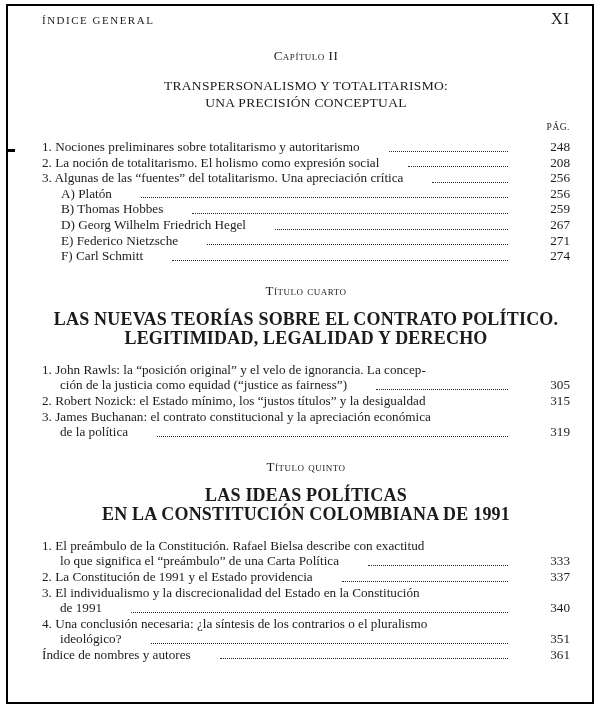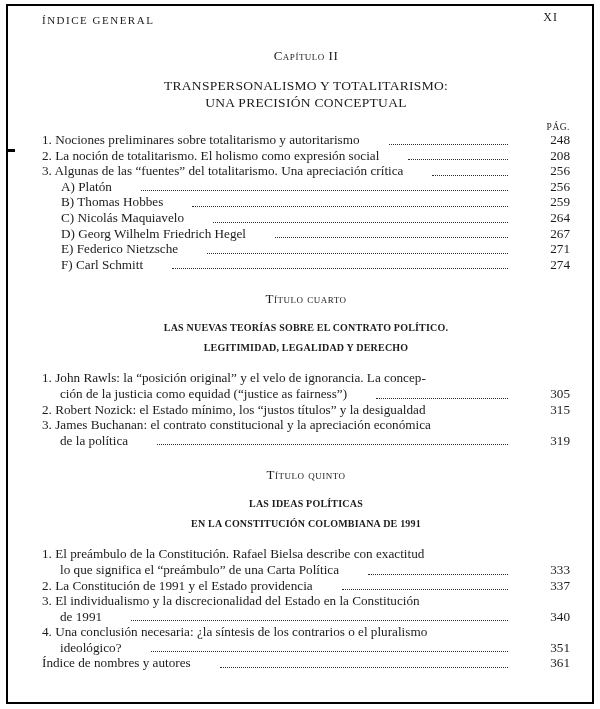--- a/index.html
+++ b/index.html
@@ -22,21 +22,21 @@
     left: 6px; top: 149px;
     width: 9px; height: 3px;
     background: #000;
   }
   .content {
     position: absolute;
     top: 10px; left: 42px; right: 30px;
   }
   .running-header { position: relative; text-align: left; height: 16px; }
   .hdr-title { font-size: 11px; letter-spacing: 1.5px; }
-  .hdr-pageno { position: absolute; right: 12px; top: 0; font-size: 12px; letter-spacing: 1px; }
+  .hdr-pageno { position: absolute; right: 0; top: 0; font-size: 16px; letter-spacing: 1px; }
 
   .kicker {
     text-align: center;
     font-variant: small-caps;
     font-size: 13px;
     letter-spacing: 0.5px;
   }
   .kicker.chapter { margin-top: 22px; }
 
   .ch-title {
@@ -44,29 +44,30 @@
     text-align: center;
     font-weight: normal;
     font-size: 13.5px;
     line-height: 17px;
     letter-spacing: 0.3px;
   }
   .big-title {
     margin-top: 11px;
     text-align: center;
     font-weight: bold;
-    font-size: 10px;
+    font-size: 18px;
     line-height: 19.5px;
     letter-spacing: 0.2px;
   }
   .pag-label {
     text-align: right;
     font-size: 9.5px;
     letter-spacing: 0.5px;
     margin-top: 11px;
+    margin-bottom: 7px;
   }
 
   .rows { margin-top: 0; }
   .rows.spaced { margin-top: 13px; }
   .row {
     display: flex;
     align-items: flex-end;
     font-size: 13.2px;
     line-height: 15.6px;
     gap: 26px;
@@ -126,25 +127,20 @@
       <span class="t">A) Platón</span>
       <span class="dots"></span>
       <span class="pg">256</span>
     </div>
     <div class="row sub">
       <span class="t">B) Thomas Hobbes</span>
       <span class="dots"></span>
       <span class="pg">259</span>
     </div>
     <div class="row sub">
-      <span class="t">C) Nicolás Maquiavelo</span>
-      <span class="dots"></span>
-      <span class="pg">264</span>
-    </div>
-    <div class="row sub">
       <span class="t">D) Georg Wilhelm Friedrich Hegel</span>
       <span class="dots"></span>
       <span class="pg">267</span>
     </div>
     <div class="row sub">
       <span class="t">E) Federico Nietzsche</span>
       <span class="dots"></span>
       <span class="pg">271</span>
     </div>
     <div class="row sub">

